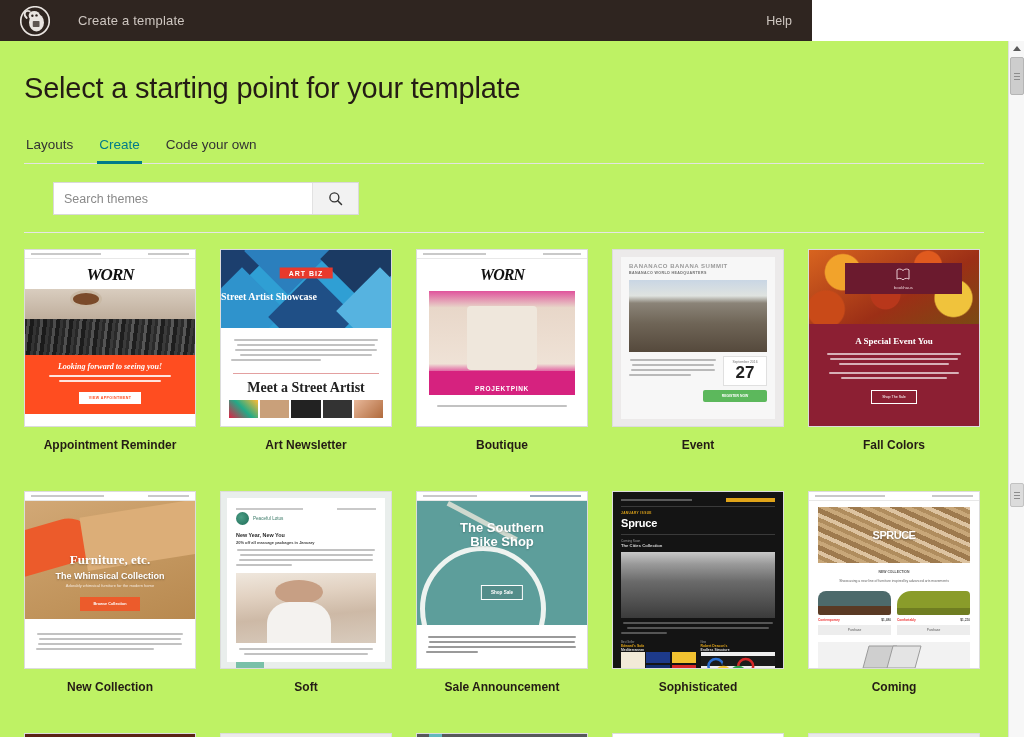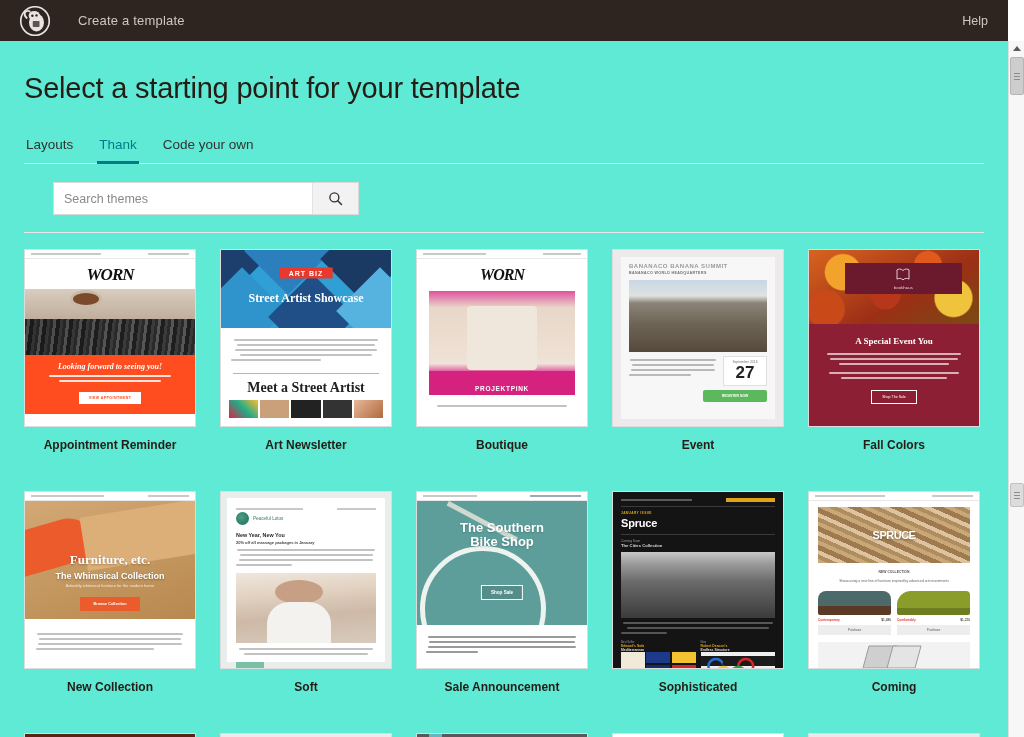--- a/index.html
+++ b/index.html
@@ -7,21 +7,21 @@
     width: 1024px; height: 737px;
     overflow: hidden;
     background: #ffffff;
     font-family: "Liberation Sans", sans-serif;
     -webkit-font-smoothing: antialiased;
   }
 
   
   .topbar {
     position: absolute; top: 0; left: 0;
-    width: 1008px; height: 41px;
+    width: 812px; height: 41px;
     background: #2f2520;
     display: flex; align-items: center;
   }
   .logo-wrap { width: 70px; display: flex; justify-content: center; align-items: center; }
   .logo-circle {
     width: 34px; height: 34px; border-radius: 50%;
     background: #2f2520;
     display: flex; align-items: center; justify-content: center;
     position: relative;
   }
@@ -32,21 +32,21 @@
   }
   .topbar-help {
     margin-left: auto; margin-right: 20px;
     color: #cfc7c1; font-size: 12.5px; cursor: pointer;
   }
 
   
   .page {
     position: absolute; top: 41px; left: 0;
     width: 1008px; height: 696px;
-    background: #5eead4;
+    background: #bef264;
     overflow: hidden;
   }
   .page-title {
     font-size: 29px; font-weight: 400; color: #241c15;
     margin: 31px 0 0 24px; letter-spacing: -.2px;
   }
 
   
   .tabs {
     display: flex; gap: 22px;
@@ -160,22 +160,22 @@
   }
   .art-hero .d {
     position: absolute; width: 62px; height: 62px; transform: rotate(45deg);
   }
   .art-logo {
     position: absolute; left: 50%; top: 30%; transform: translate(-50%,-50%);
     background: #e8392c; color: #fff; font-weight: bold; font-size: 7px;
     padding: 2px 9px; letter-spacing: 1px; white-space: nowrap; z-index: 3;
   }
   .art-title {
-    position: absolute; left: 0; right: 0; top: 52%; text-align: center; z-index: 3;
-    color: #fff; font-family: "Liberation Serif", serif; font-weight: bold; font-size: 12px;
+    position: absolute; left: 0; right: 0; top: 52%; z-index: 3;
+    color: #fff; font-family: "Liberation Serif", serif; font-weight: bold; font-size: 10px;
   }
   .art-meet {
     text-align: center; font-family: "Liberation Serif", serif; font-weight: bold;
     font-size: 14px; color: #222; margin-top: 6px;
   }
   .art-strip { display: flex; gap: 2px; padding: 4px 8px 0; }
   .art-strip div { flex: 1; height: 18px; }
 
   
   .bq-photo {
@@ -416,21 +416,21 @@
   <div class="topbar-title">Create a template</div>
   <div class="topbar-help">Help</div>
 </div>
 
 <div class="page">
 
   <h1 class="page-title">Select a starting point for your template</h1>
 
   <div class="tabs">
     <div class="tab">Layouts</div>
-    <div class="tab active">Thank</div>
+    <div class="tab active">Create</div>
     <div class="tab">Code your own</div>
   </div>
 
   <div class="filters">
     <div class="search-wrap">
       <input class="search-input" type="text" placeholder="Search themes" style="">
       <button class="search-btn">
         <svg width="15" height="15" viewBox="0 0 20 20" aria-hidden="true">
           <circle cx="8.5" cy="8.5" r="6" fill="none" stroke="#333" stroke-width="1.8"></circle>
           <line x1="13" y1="13" x2="18" y2="18" stroke="#333" stroke-width="2" stroke-linecap="round"></line>

